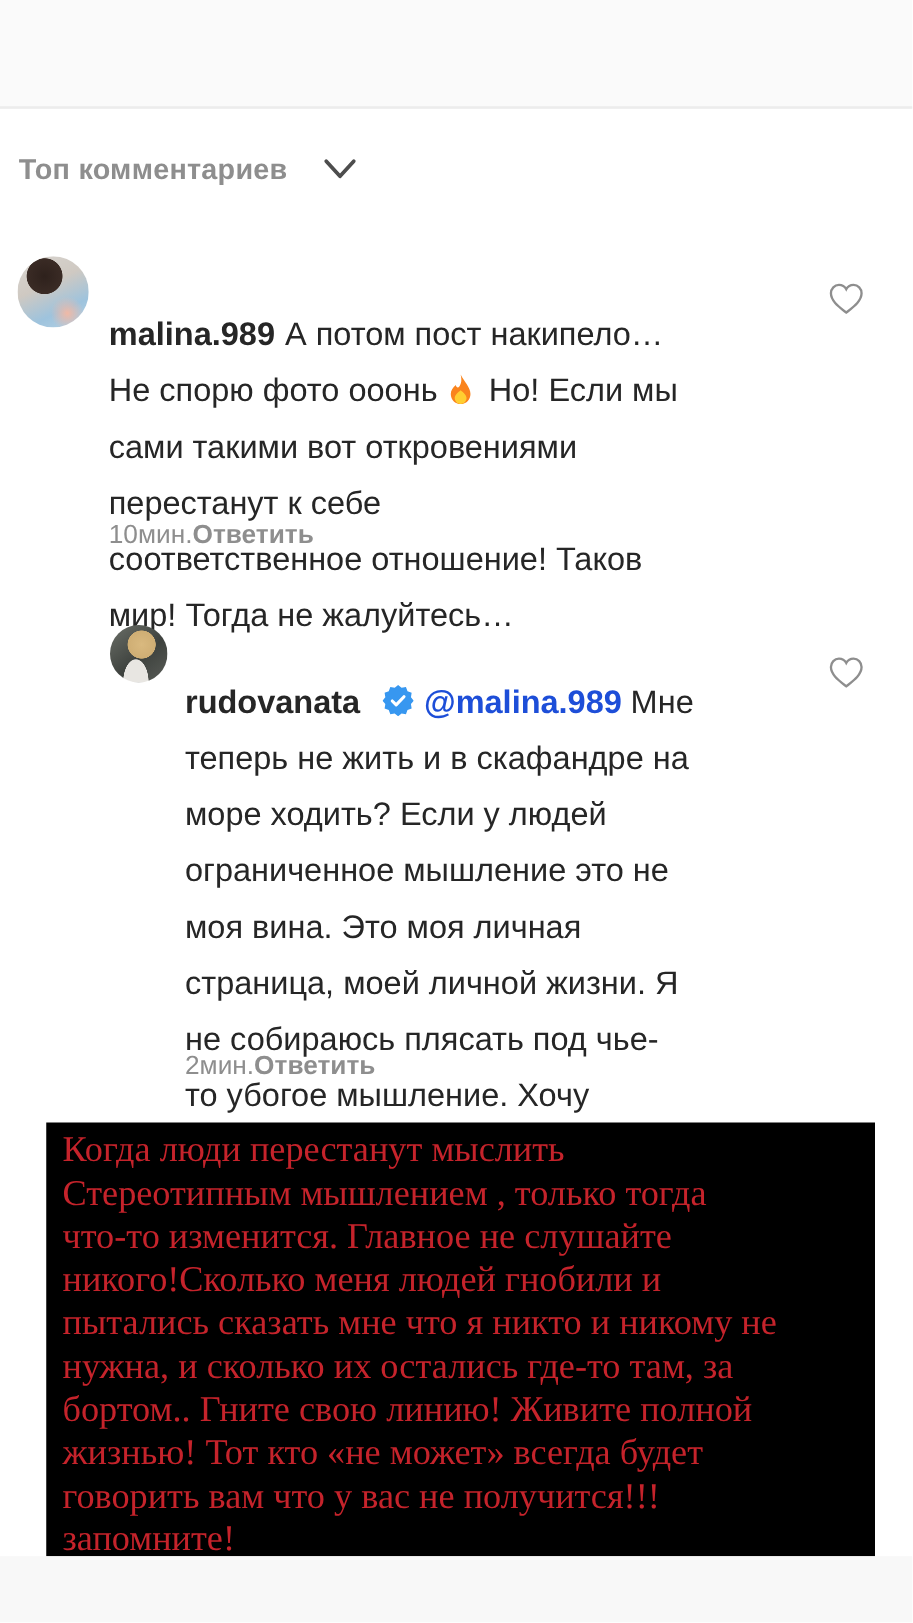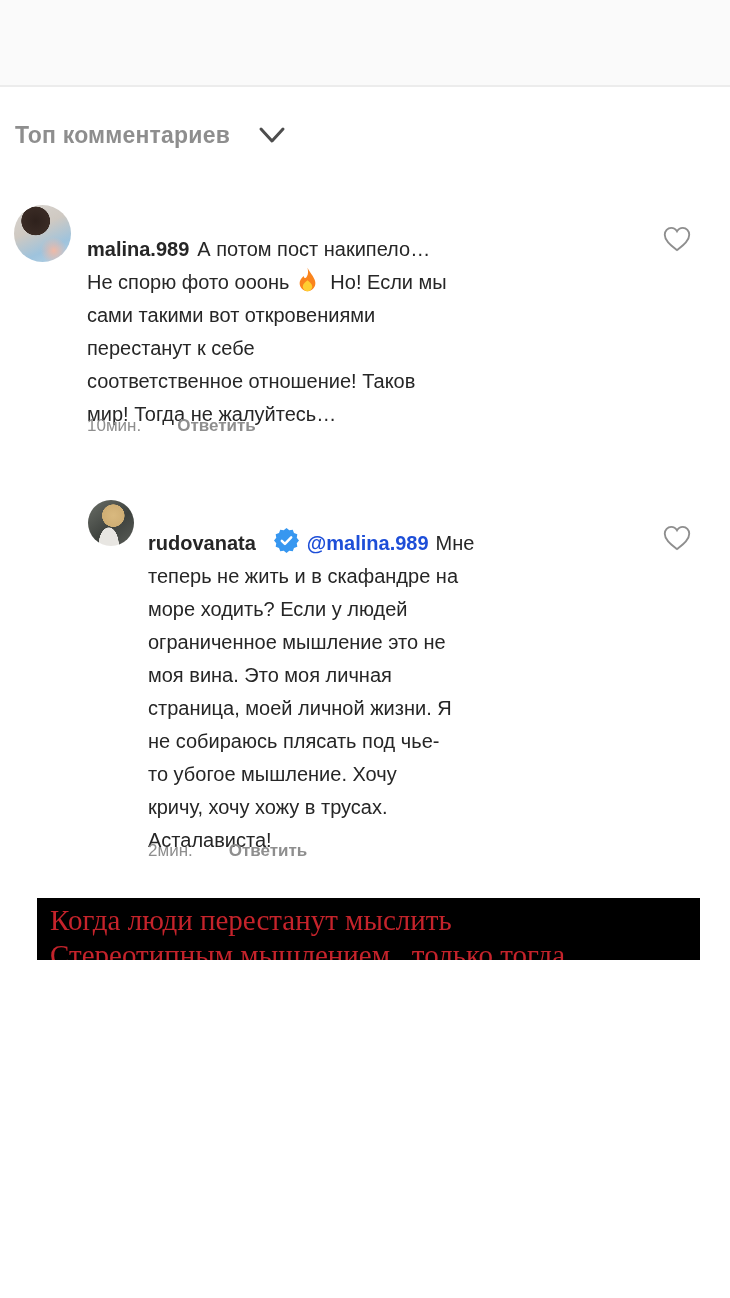--- a/index.html
+++ b/index.html
@@ -1,18 +1,18 @@
 <!DOCTYPE html>
 <html><head>
 <meta charset="utf-8">
 <style>
   * { margin:0; padding:0; box-sizing:border-box; }
   html,body { width:730px; height:1298px; }
   body { font-family:"Liberation Sans", sans-serif; background:#ffffff; color:#262626; }
-  .screen { position:relative; width:730px; height:960px; overflow:hidden; background:#fff;text-decoration:underline; }
+  .screen { position:relative; width:730px; height:1298px; overflow:hidden; background:#fff;text-decoration:underline; }
 
   .top-band { position:absolute; left:0; top:0; width:730px; height:87px;
               background:#fafafa; border-bottom:2px solid #ececec; }
 
   .sort-row { position:absolute; left:15px; top:122px; display:flex; align-items:center; gap:28px; cursor:pointer; }
   .sort-label { font-size:23px; font-weight:700; color:#8e8e8e; letter-spacing:.2px; }
   .chevron-icon { display:block; }
 
   .avatar { position:absolute; border-radius:50%; cursor:pointer; }
   .av1 { left:14px; top:205px; width:57px; height:57px;
@@ -21,29 +21,29 @@
            radial-gradient(circle at 46% 38%, #c9a083 0%, #c9a083 13%, rgba(201,160,131,0) 14%),
            radial-gradient(circle at 70% 80%, #f0b9a6 0%, rgba(240,185,166,0) 22%),
            linear-gradient(155deg, #d9d5d0 0%, #cfc9c2 40%, #9ec3dd 72%, #b7d2e4 100%); }
   .av2 { left:88px; top:500px; width:46px; height:46px;
          background:
            radial-gradient(circle at 55% 34%, #d9b97f 0%, #cfae74 28%, rgba(217,185,127,0) 29%),
            radial-gradient(circle at 52% 44%, #e6c9a8 0%, #e6c9a8 13%, rgba(230,201,168,0) 14%),
            radial-gradient(ellipse at 45% 100%, #e8e6e2 0%, #e8e6e2 28%, rgba(232,230,226,0) 29%),
            linear-gradient(140deg, #6b6f68 0%, #3e423e 55%, #5a5d58 100%); }
 
-  .comment-text { white-space:pre-line; font-size:20px; line-height:33px; color:#262626; }
+  .comment-text { white-space:pre-line; font-size:26px; line-height:45px; color:#262626; }
   .c1-text { position:absolute; left:87px; top:200px; width:562px; }
   .c2-text { position:absolute; left:148px; top:494px; width:524px; }
   .username { font-weight:700; color:#262626; margin-right:8px; cursor:pointer; }
   .mention  { font-weight:700; color:#1d4ed8; margin-right:7px; cursor:pointer; }
   .verified-badge { display:inline-block; vertical-align:-3px; margin:0 8px 0 2px; }
   .fire-icon { display:inline-block; vertical-align:-4px; margin:0 9px 0 5px; }
 
-  .meta { position:absolute; display:flex; gap:36px; font-size:17px; color:#8e8e8e; }
+  .meta { position:absolute; display:flex; font-size:21px; color:#8e8e8e; }
   .c1-meta { left:87px; top:416px; }
   .c2-meta { left:148px; top:841px; }
   .meta .time { font-weight:400; }
   .meta .bold { font-weight:700; cursor:pointer; }
 
   .heart-btn { position:absolute; left:663px; cursor:pointer; }
   .h1 { top:226px; }
   .h2 { top:525px; }
 
   .pink-box { position:absolute; left:37px; top:898px; width:663px; height:347px; }

